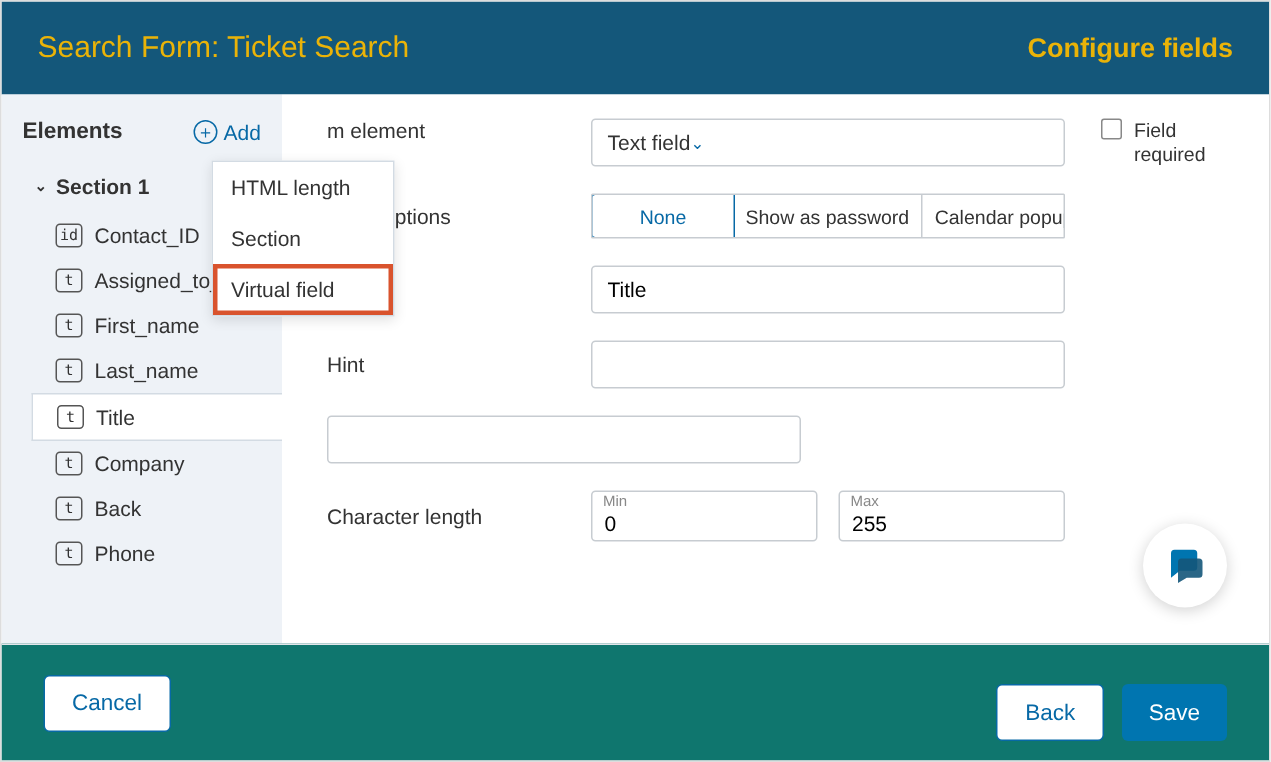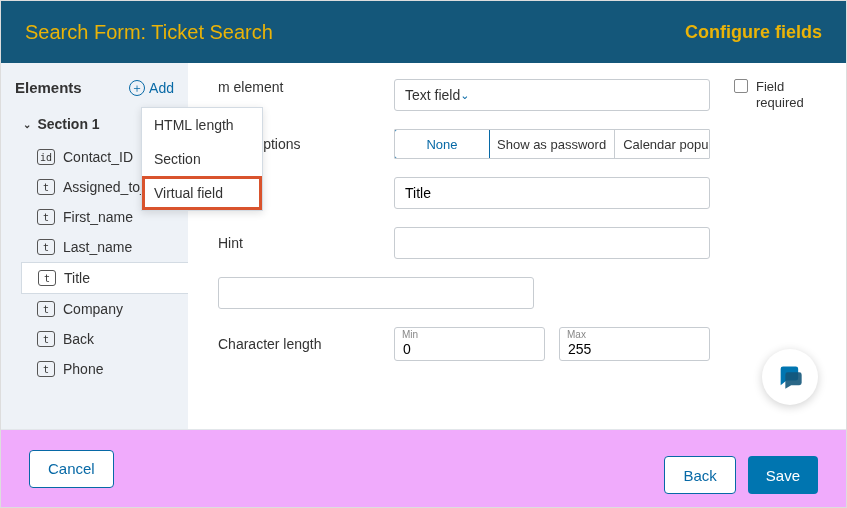--- a/index.html
+++ b/index.html
@@ -227,21 +227,21 @@
   }
   .footer {
     position: absolute;
     left: 0; right: 0; bottom: 0;
     height: 78px;
     border-top: 1px solid #e2e6ea;
     display: flex;
     justify-content: space-between;
     align-items: center;
     padding: 0 28px;
-    background: #f0abfc;
+    background: #0f766e;
   }
   .btn {
     height: 38px;
     padding: 0 18px;
     border-radius: 4px;
     font-size: 15px;
     display: flex;
     align-items: center;
     justify-content: center;
     cursor: pointer;

